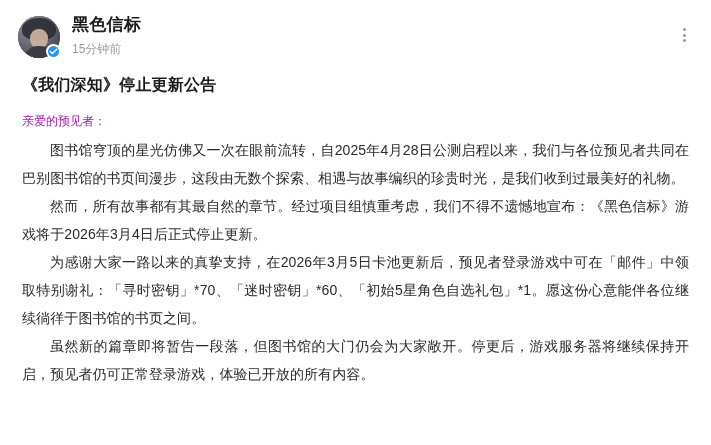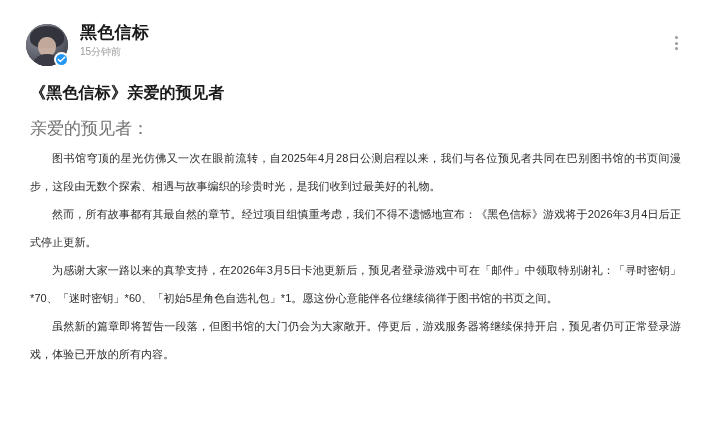--- a/index.html
+++ b/index.html
@@ -13,21 +13,21 @@
     background: #ffffff;
     font-family: "Liberation Sans", sans-serif;
     color: #222222;
     overflow: hidden;
   }
   .page {
     position: relative;
     width: 711px;
     height: 445px;
     background: #ffffff;
-    padding: 8px;
+    padding: 0;
   }
   
   .header {
     position: relative;
     display: flex;
     align-items: flex-start;
     padding: 14px 18px 0 18px;
     height: 62px;
   }
   .avatar-wrap {
@@ -93,21 +93,22 @@
     padding-top: 0px;
   }
   .author {
     font-size: 17px;
     font-weight: bold;
     color: #1b1b1b;
     line-height: 22px;
     letter-spacing: .3px;
   }
   .time {
-    font-size: 10px;
+    margin-top: 5px;
+    font-size: 12px;
     color: #9b9b9b;
     line-height: 16px;
   }
   .more-btn {
     position: absolute;
     right: 18px;
     top: 26px;
     width: 18px;
     height: 18px;
     display: flex;
@@ -130,27 +131,27 @@
   }
   .doc-title {
     font-size: 16px;
     font-weight: bold;
     color: #1b1b1b;
     line-height: 26px;
     margin: 10px 0 10px 0;
     letter-spacing: .2px;
   }
   .salutation {
-    font-size: 17px;
-    color: #737373;
+    font-size: 12px;
+    color: #a21caf;
     line-height: 26px;
     margin-bottom: 2px;
   }
   p.para {
-    font-size: 11px;
+    font-size: 14px;
     color: #2a2a2a;
     line-height: 28px;
     margin: 0;
     text-indent: 2em;
     text-align: justify;
     letter-spacing: .1px;
   }
 </style>
 </head>
 <body>
@@ -176,21 +177,21 @@
       <div class="time">15分钟前</div>
     </div>
     <div class="more-btn">
       <i></i>
       <i></i>
       <i></i>
     </div>
   </div>
 
   <div class="content">
-    <div class="doc-title">《黑色信标》亲爱的预见者</div>
+    <div class="doc-title">《我们深知》停止更新公告</div>
     <div class="salutation">亲爱的预见者：</div>
     <p class="para">图书馆穹顶的星光仿佛又一次在眼前流转，自2025年4月28日公测启程以来，我们与各位预见者共同在巴别图书馆的书页间漫步，这段由无数个探索、相遇与故事编织的珍贵时光，是我们收到过最美好的礼物。</p>
     <p class="para">然而，所有故事都有其最自然的章节。经过项目组慎重考虑，我们不得不遗憾地宣布：《黑色信标》游戏将于2026年3月4日后正式停止更新。</p>
     <p class="para">为感谢大家一路以来的真挚支持，在2026年3月5日卡池更新后，预见者登录游戏中可在「邮件」中领取特别谢礼：「寻时密钥」*70、「迷时密钥」*60、「初始5星角色自选礼包」*1。愿这份心意能伴各位继续徜徉于图书馆的书页之间。</p>
     <p class="para">虽然新的篇章即将暂告一段落，但图书馆的大门仍会为大家敞开。停更后，游戏服务器将继续保持开启，预见者仍可正常登录游戏，体验已开放的所有内容。</p>
   </div>
 
 </div>
 
 </body></html>

